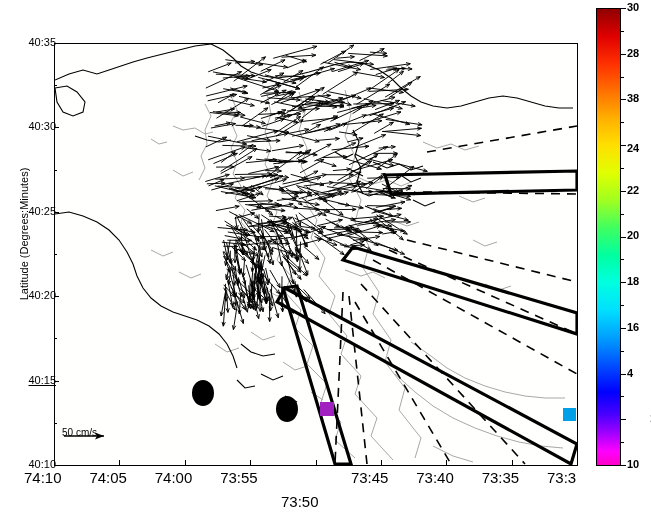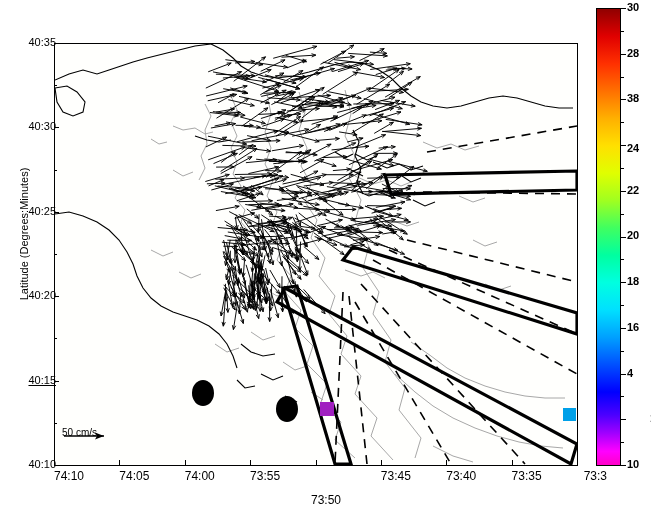--- a/index.html
+++ b/index.html
@@ -34,22 +34,22 @@
   .scalebar .arr{display:block;margin-top:3px;}
 
   
   .ytick{
     position:absolute;right:595px;width:48px;text-align:right;
     font-size:11px;color:#000;white-space:nowrap;
   }
   .ytickmark{position:absolute;width:5px;height:1px;background:#000;}
   .yminor{position:absolute;width:3px;height:1px;background:#000;}
   .xtick{
-    position:absolute;top:469px;width:60px;text-align:right;
-    font-size:12px;color:#000;white-space:nowrap;
+    position:absolute;top:469px;width:60px;text-align:left;
+    font-size:15px;color:#000;white-space:nowrap;
   }
   .xtickmark{position:absolute;height:5px;width:1px;background:#000;}
 
   .xlabel{
     position:absolute;left:54px;top:487px;width:524px;text-align:center;
     font-size:11px;color:#000;
   }
   .ylabel{
     position:absolute;left:-76px;top:228px;width:200px;text-align:center;
     font-size:11px;color:#000;transform:rotate(-90deg);

